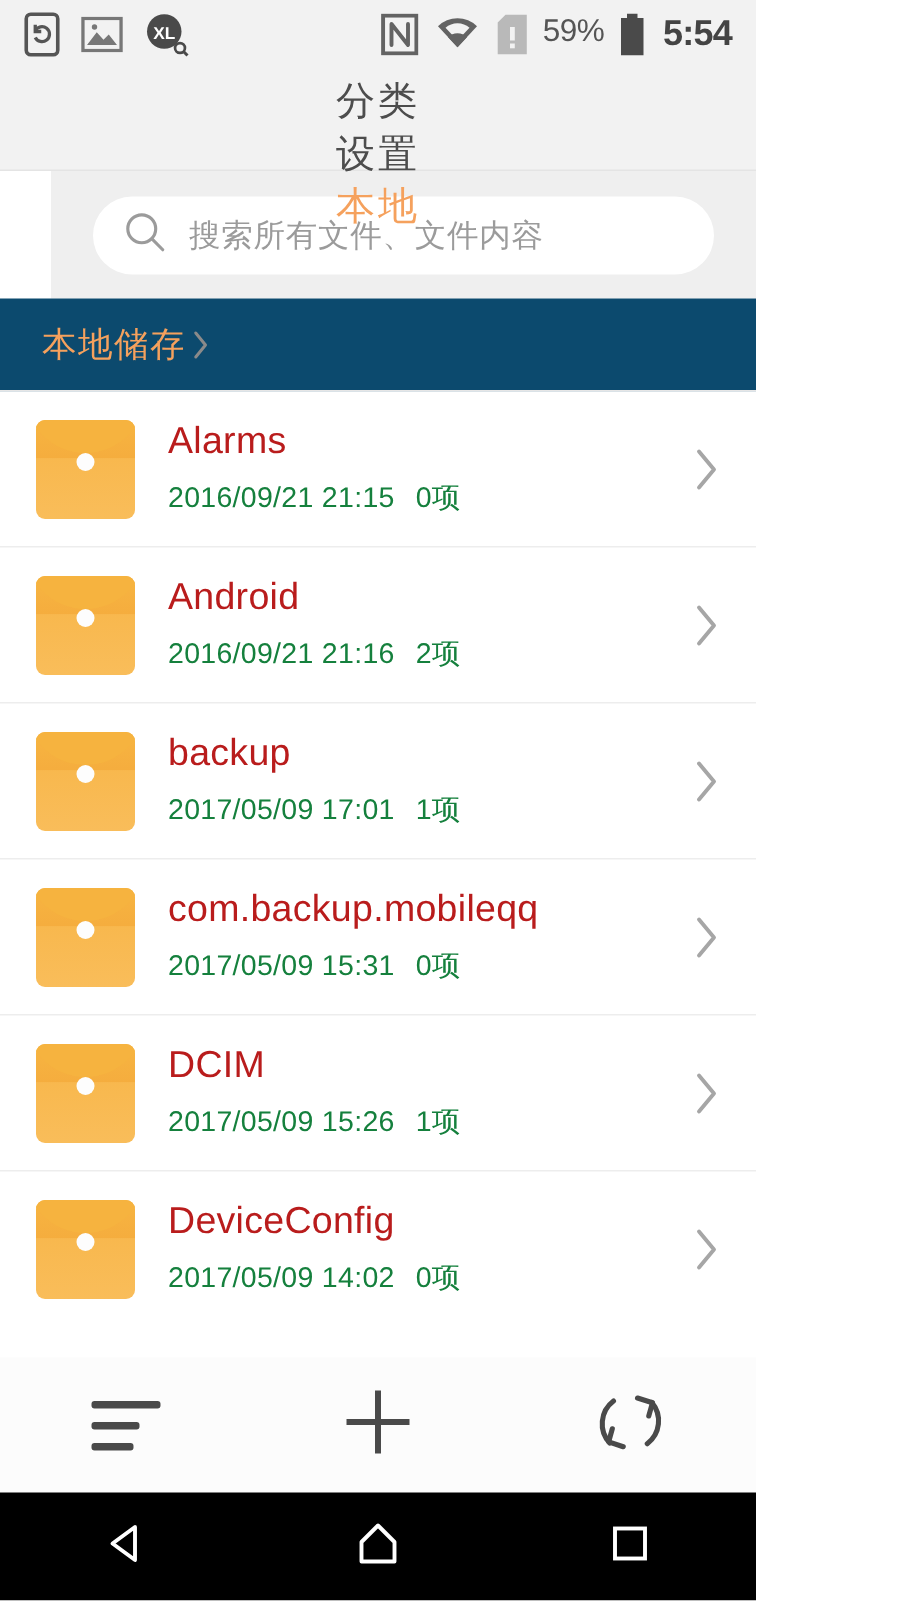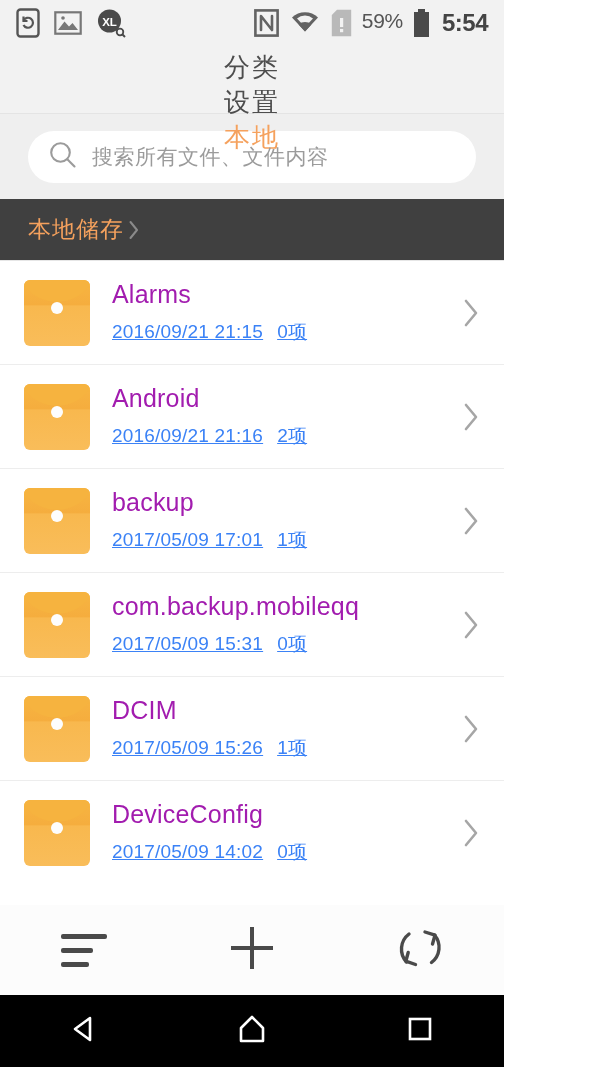--- a/index.html
+++ b/index.html
@@ -36,33 +36,33 @@
     flex-direction:column;
   }
   .tab {
     flex:1; text-align:center; font-size:26px; color:#4d4d4d;
     letter-spacing:2px;
   }
   .tab.active { color:#f5a15d; }
 
   
   .searchwrap {
-    background:#efefef; padding:17px 28px 16px 28px;
+    background:#efefef; padding:17px 28px 16px 28px;margin-left:34px;
   }
   .searchbar {
     height:52px; background:#fff; border-radius:26px;
     display:flex; align-items:center; padding:0 20px;
   }
   .search-ph {
     font-size:21px; color:#9b9b9b; margin-left:14px; letter-spacing:0.5px;
   }
 
   
   .breadcrumb {
-    background:#404040; height:62px;
+    background:#0c4a6e; height:62px;
     display:flex; align-items:center; padding:0 28px;
     border-bottom:1px solid #e6e6e6;
     font-family:Liberation Serif, serif;
   }
   .bc-label { font-size:23px; color:#f5a15d; letter-spacing:1px; }
   .bc-chev { margin-left:3px; display:flex; align-items:center; }
 
   
   .filelist { background:#fff; }
   .row {
@@ -81,25 +81,25 @@
   .folder-ico .flap {
     position:absolute; top:-20px; left:-8px; width:82px; height:42px;
     background:#f6b33f; border-radius:0 0 50% 50%/0 0 100% 100%;
   }
   .folder-ico .dot {
     position:absolute; top:22px; left:50%; margin-left:-6px;
     width:12px; height:12px; border-radius:50%; background:#fdfdfd;
   }
   .row-text { margin-left:22px; flex:1; min-width:0; }
   .row-name {
-    font-size:25px; color:#a21caf; letter-spacing:0.2px; line-height:1.1;
+    font-size:25px; color:#b91c1c; letter-spacing:0.2px; line-height:1.1;
   }
   .row-meta {
-    margin-top:11px; font-size:19px; color:#3b82f6; letter-spacing:0.2px;
-    display:flex; align-items:baseline; gap:14px;text-decoration:underline;
+    margin-top:11px; font-size:19px; color:#15803d; letter-spacing:0.2px;
+    display:flex; align-items:baseline; gap:14px;
   }
   .row-chev { flex:none; margin-left:8px; display:flex; align-items:center; }
 
   
   .toolbar {
     position:absolute; left:0; right:0; bottom:72px; height:90px;
     background:#fcfcfc; display:flex; align-items:center;
   }
   .tb-btn { flex:1; display:flex; align-items:center; justify-content:center; }
   .sorticon { display:flex; flex-direction:column; gap:9px; align-items:flex-start; }

